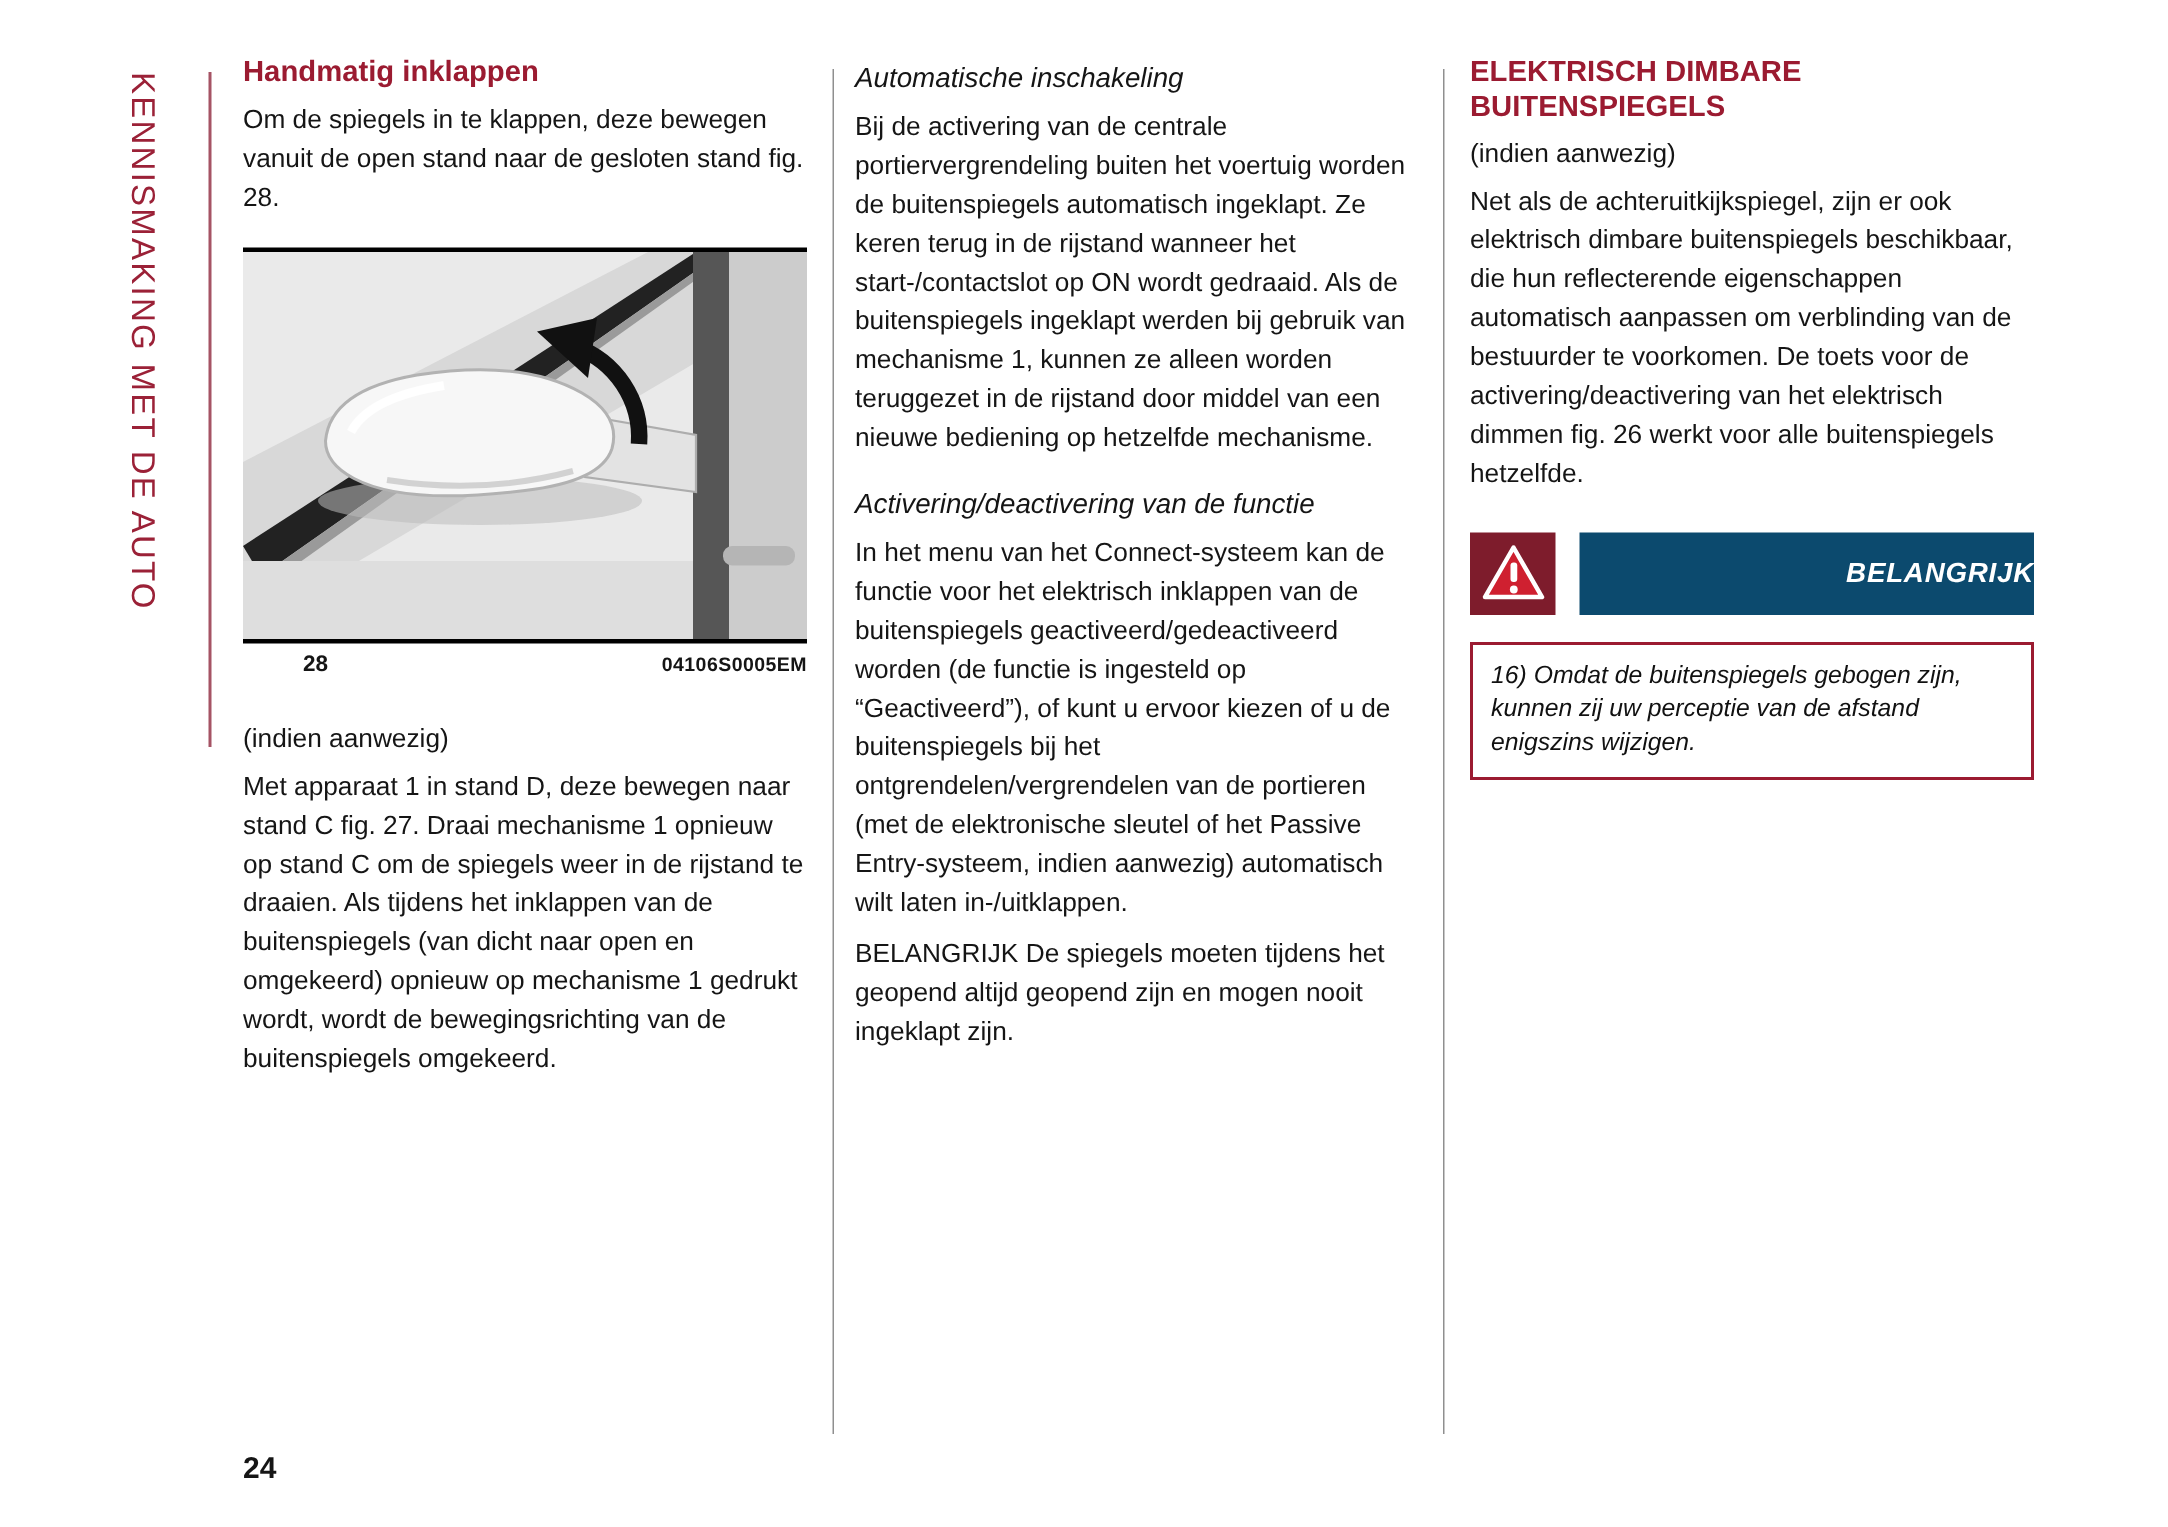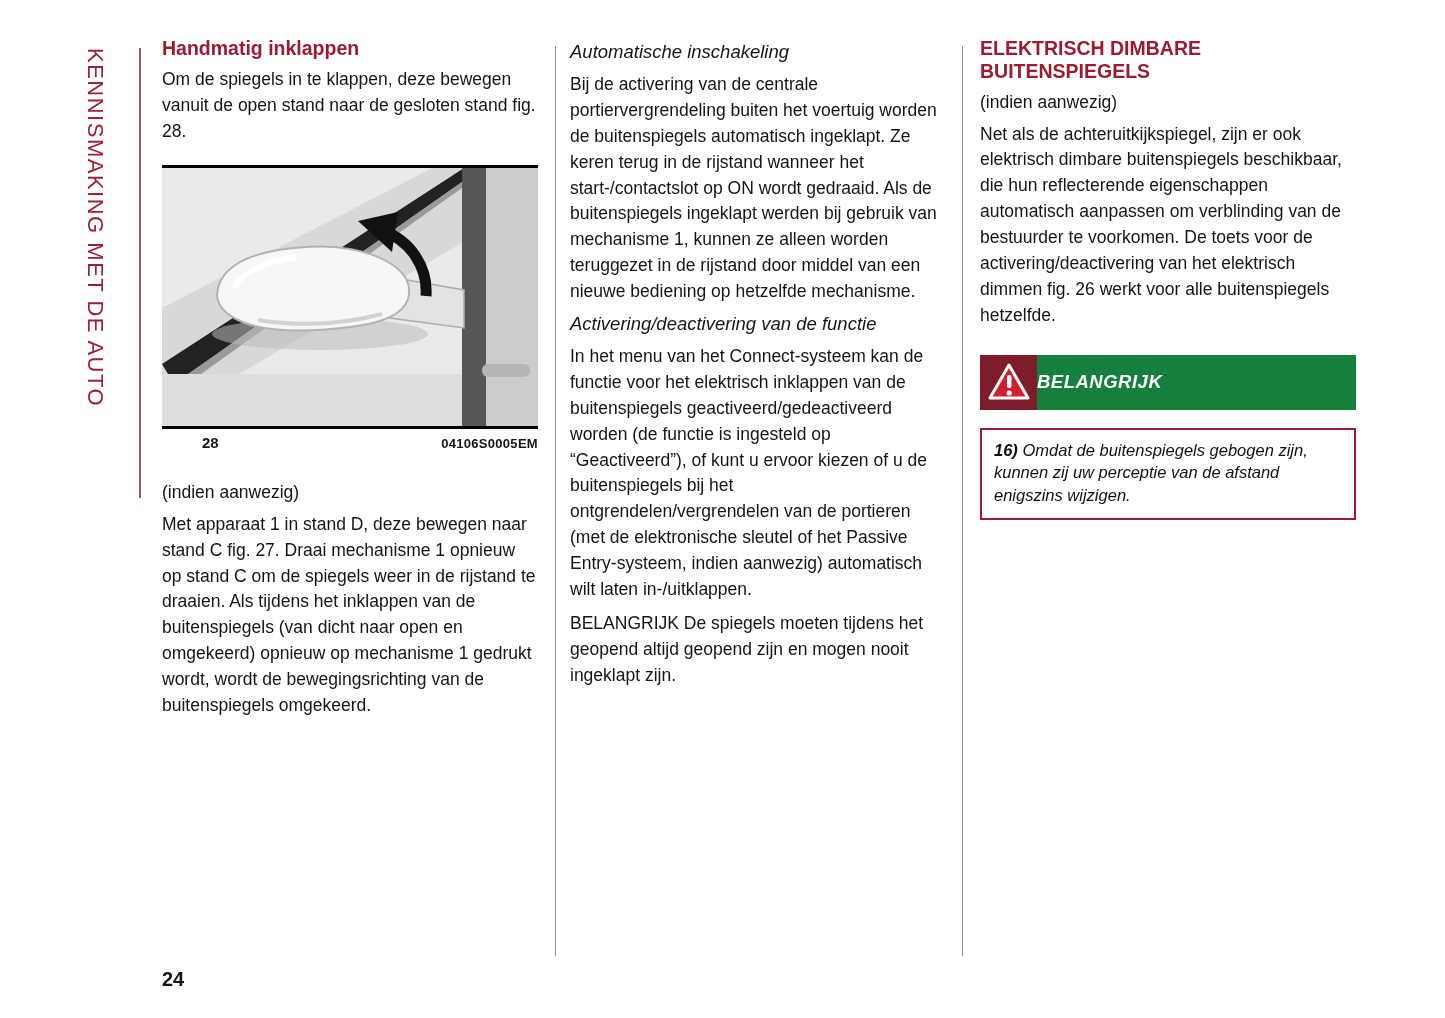--- a/index.html
+++ b/index.html
@@ -67,21 +67,21 @@
     line-height: 1.3;
     margin-bottom: 8px;
   }
   h3.italic-heading {
     font-size: 18.5px;
     font-style: italic;
     font-weight: normal;
     margin-bottom: 9px;
     margin-top: 4px;
   }
-  .col2 h3.italic-heading.second { margin-top: 8px; }
+  .col2 h3.italic-heading.second { margin-top: 20px; }
 
   
   figure.manual-figure { margin-top: 20px; margin-bottom: 30px; }
   .fig-rule { height: 3px; background: #000; }
   .fig-image { display: block; width: 376px; height: 258px; }
   .fig-caption {
     display: flex;
     justify-content: space-between;
     align-items: baseline;
     margin-top: 5px;
@@ -99,45 +99,46 @@
   .warning-icon-cell {
     width: 57px;
     background: #7e1c2c;
     display: flex;
     align-items: center;
     justify-content: center;
     flex: none;
   }
   .warning-bar {
     flex: 1;
-    background: #15803d;
+    background: #0c4a6e;
     display: flex;
     align-items: center;
-    justify-content: flex-start;
+    justify-content: flex-end;
+    margin-left: 16px;
   }
   .warning-label {
     color: #ffffff;
     font-weight: bold;
     font-style: italic;
     font-size: 18.5px;
     letter-spacing: 0.5px;
   }
 
   
   .note-box {
     margin-top: 18px;
     width: 376px;
     border: 2px solid #9b1b31;
     padding: 9px 12px 11px;
     font-size: 16.5px;
     font-style: italic;
     line-height: 1.38;
     color: #111;
   }
-  .note-number { font-weight: bold; font-style: italic; }
+  .note-number { font-weight: normal; font-style: italic; }
 
   
   .page-number {
     position: absolute;
     left: 162px;
     top: 968px;
     font-size: 20px;
     font-weight: bold;
   }
 </style>

